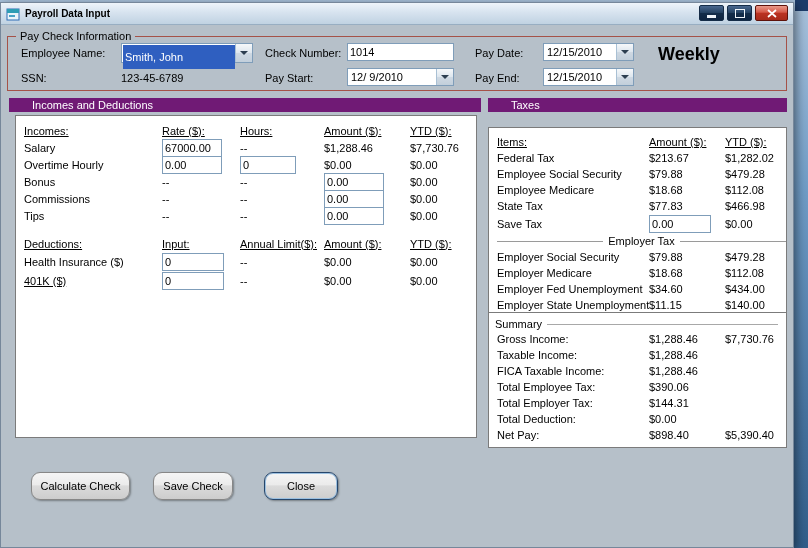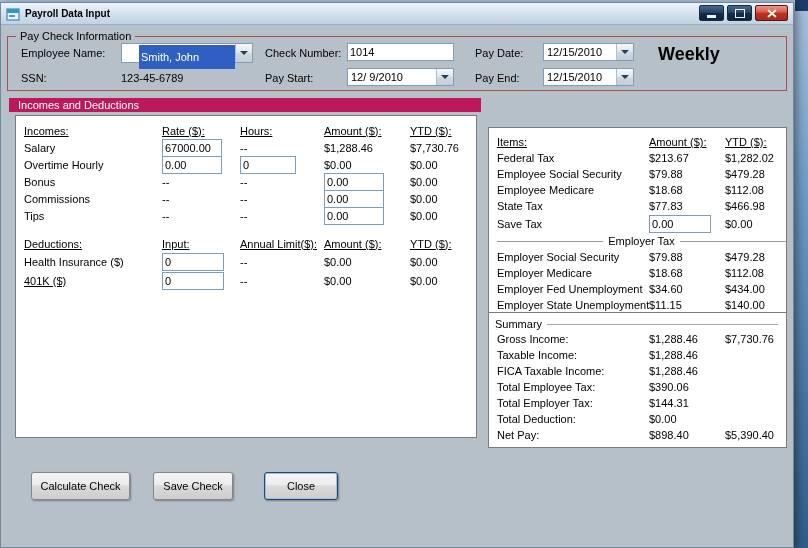--- a/index.html
+++ b/index.html
@@ -19,41 +19,41 @@
   .client{position:relative;width:100%;height:524px}
   .groupbox{position:absolute;left:6px;top:11px;width:780px;height:55px;border:1px solid #a55248}
   .gb-legend{position:absolute;top:-7px;left:8px;background:#b6c0c9;padding:0 4px;line-height:13px;white-space:nowrap}
   .pc-lbl{position:absolute;white-space:nowrap;line-height:14px}
   .pc-val{position:absolute;white-space:nowrap;line-height:14px}
   .tin{border:1px solid #7f9db9;font:11px "Liberation Sans",sans-serif;padding:8px 2px;background:#fff;height:16px}
   .tin.h18{height:18px}
   .w60{width:60px}.w56{width:56px}.w62{width:62px}.w107{width:107px}
   .combo{position:absolute;display:flex;background:#fff;border:1px solid #7f9db9}
   .combo-val{flex:1;display:flex;align-items:center;padding:0 3px;white-space:nowrap;overflow:hidden}
-  .combo-val.sel{background:#2f5fc0;color:#fff;margin:1px 0 1px 17px;padding:12px 2px}
+  .combo-val.sel{background:#2f5fc0;color:#fff;margin:1px 0 1px 1px;padding:12px 2px}
   .combo-btn{width:17px;border-left:1px solid #a9c0d4;background:linear-gradient(180deg,#f6f8fa,#dde6ee 50%,#cfd9e3 50%,#c2cfdb);display:flex;align-items:center;justify-content:center}
   .arr{width:0;height:0;border-left:4px solid transparent;border-right:4px solid transparent;border-top:4px solid #2c3e50}
   .freq{position:absolute;font-size:18px;font-weight:bold;white-space:nowrap}
-  .secbar{position:absolute;height:14px;background:#be185d;color:#fff;display:flex;align-items:center;padding-left:9px;white-space:nowrap}
+  .secbar{position:absolute;height:14px;background:#701a75;color:#fff;display:flex;align-items:center;padding-left:23px;white-space:nowrap}
   .panel{position:absolute;background:#fff;border:1px solid #7b7b7b}
   .inc-grid{display:grid;grid-template-columns:138px 78px 84px 86px 1fr;padding:6px 0 0 8px}
   .c{height:17px;display:flex;align-items:center;white-space:nowrap}
   .dr{height:19px}
   .hdr{text-decoration:underline}
   .sp5{grid-column:1/6;height:11px}
   .tax-grid{display:grid;grid-template-columns:152px 76px 1fr;padding:6px 0 0 8px}
   .tc{height:16px;display:flex;align-items:center;white-space:nowrap}
   .divider{grid-column:1/4;height:16px;display:flex;align-items:center;white-space:nowrap}
   .divider::before,.divider::after{content:"";flex:1;border-top:1px solid #9a9a9a}
   .divider::before{margin-right:5px}
   .divider::after{margin-left:5px}
   .sum-legend{display:flex;align-items:center;padding:4px 8px 0 6px;height:18px}
   .sum-legend::after{content:"";flex:1;border-top:1px solid #a8a8a8;margin-left:5px}
   .ulink{text-decoration:underline;cursor:pointer}
-  .btn{position:absolute;height:28px;font:11px "Liberation Sans",sans-serif;background:linear-gradient(180deg,#f5f5f5,#ebebeb 45%,#dbdbdb 50%,#cdcdcd);border:1px solid #878787;border-radius:3px;box-shadow:1px 1px 2px rgba(0,0,0,.35);cursor:default}
+  .btn{position:absolute;height:28px;font:11px "Liberation Sans",sans-serif;background:linear-gradient(180deg,#f5f5f5,#ebebeb 45%,#dbdbdb 50%,#cdcdcd);border:1px solid #878787;border-radius:9px;box-shadow:1px 1px 2px rgba(0,0,0,.35);cursor:default}
   .btn.default{border-color:#26466b;box-shadow:inset 0 0 0 1px #9cc0e0,1px 1px 2px rgba(0,0,0,.35)}
 </style>
 </head>
 <body>
 
 <div class="desktop">
   <div class="desktop-sq"></div>
 
   <div class="window">
 
@@ -119,20 +119,21 @@
           <span class="combo-val">12/15/2010</span>
           <span class="combo-btn">
               <i class="arr"></i>
             </span>
         </div>
 
         <span class="freq" style="left:650px;top:7px">Weekly</span>
       </div>
 
       <div class="secbar" style="left:8px;top:73px;width:472px">Incomes and Deductions</div>
+      <div class="secbar" style="left:487px;top:73px;width:299px">Taxes</div>
 
       <div class="panel" style="left:14px;top:90px;width:462px;height:323px">
         <div class="inc-grid">
           <span class="c hdr">Incomes:</span>
           <span class="c hdr">Rate ($):</span>
           <span class="c hdr">Hours:</span>
           <span class="c hdr">Amount ($):</span>
           <span class="c hdr">YTD ($):</span>
 
           <span class="c">Salary</span>

